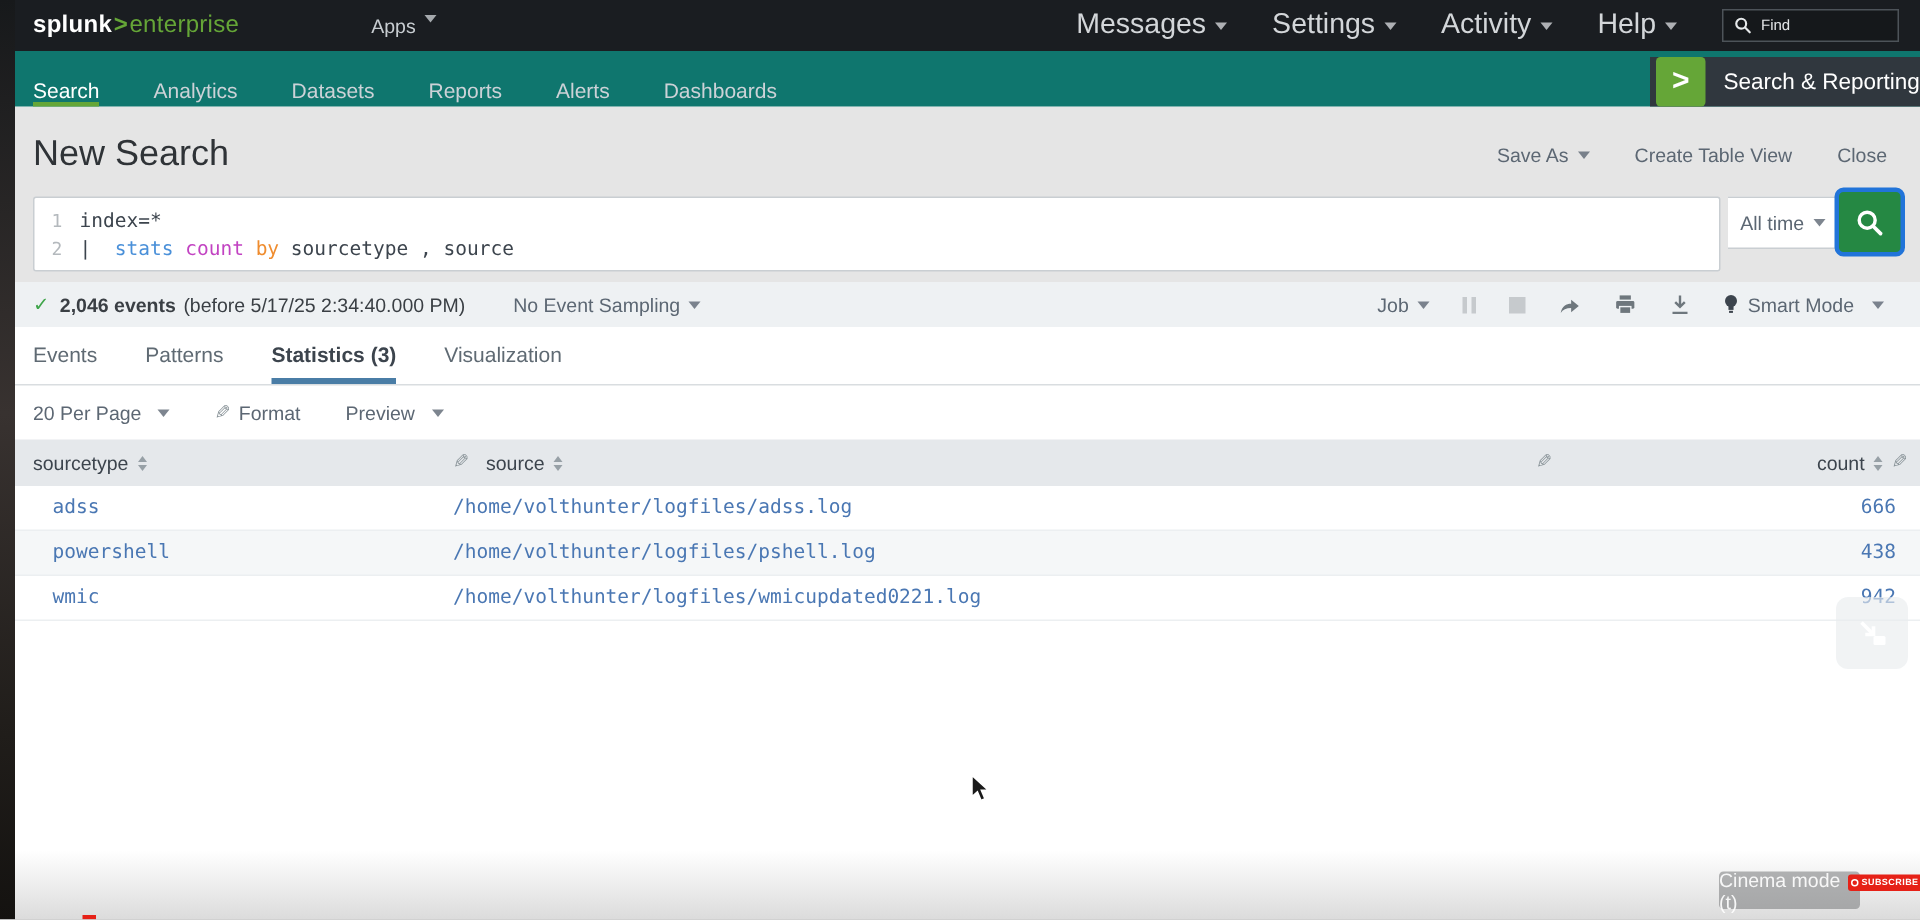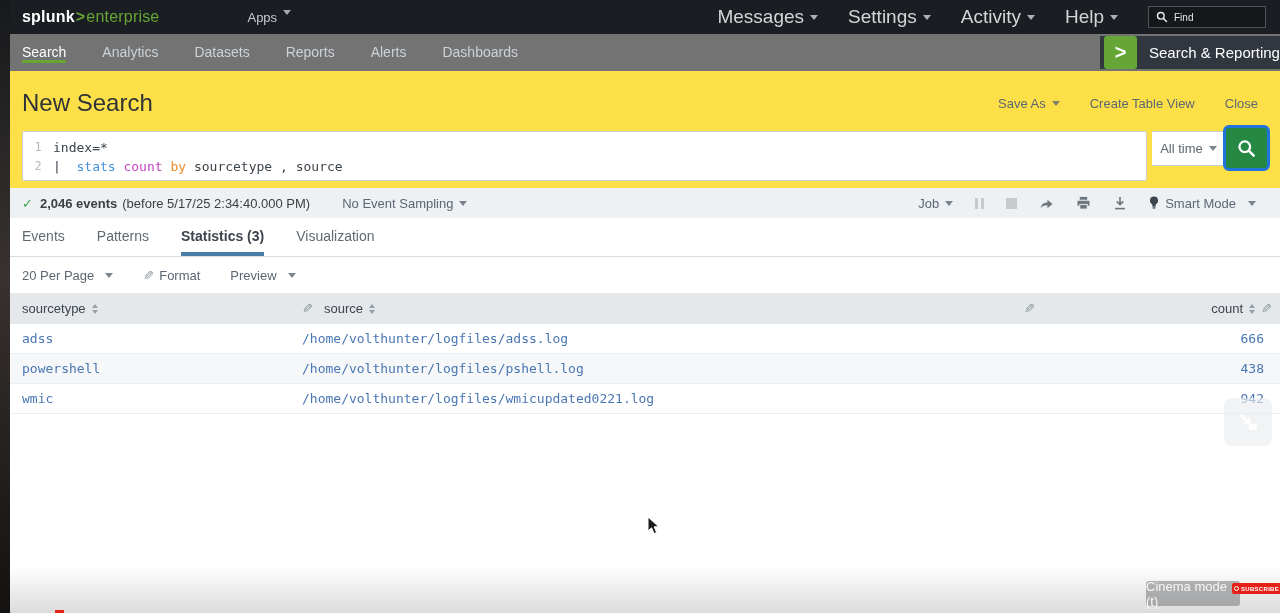--- a/index.html
+++ b/index.html
@@ -15,30 +15,30 @@
   .apps-menu { margin-left:88px; color:#c8cdd1; font-size:13px; display:flex; align-items:flex-start; cursor:pointer; }
   .topbar-right { margin-left:auto; display:flex; align-items:center; gap:30px; }
   .top-menu { color:#d3d6d9; font-size:19px; display:flex; align-items:center; cursor:pointer; }
   .find-box { display:flex; align-items:center; gap:6px; width:118px; height:22px; border:1px solid #4d5359; background:#15181b; padding:0 7px; }
   .find-box input { background:transparent; border:none; outline:none; color:#e8eaec; font-size:10px; width:80px; font-family:"Liberation Sans",sans-serif; }
   .find-box input::placeholder { color:#f0f2f4; opacity:.95; }
 
   .caret { display:inline-block; width:0; height:0; border-left:4px solid transparent; border-right:4px solid transparent; border-top:5px solid currentColor; margin-left:6px; opacity:.8; }
 
   
-  .appnav { position:absolute; top:34px; left:0; width:1280px; height:37px; background:#737373; display:flex; align-items:center; z-index:5; }
+  .appnav { position:absolute; top:34px; left:0; width:1280px; height:37px; background:#0f766e; display:flex; align-items:flex-end; z-index:5; }
   .appnav-tabs { display:flex; padding-left:22px; gap:36px; }
   .appnav-tab { display:flex; align-items:center; font-size:14px; color:#ccd2d7; cursor:pointer; border-bottom:3px solid transparent; padding-top:2px; }
   .appnav-tab.active { color:#ffffff; border-bottom-color:#65a637; }
   .app-context { margin-left:auto; width:180px; background:#30373e; display:flex; align-items:center; gap:12px; padding-left:4px; }
   .app-icon { width:33px; height:33px; background:#65a637; border-radius:3px; color:#ffffff; font-weight:bold; font-size:20px; display:flex; align-items:center; justify-content:center; }
   .app-name { color:#ffffff; font-size:15px; }
 
   
-  .page-head { position:absolute; top:71px; left:0; width:1280px; height:117px; background:#fde047; }
+  .page-head { position:absolute; top:71px; left:0; width:1280px; height:117px; background:#e5e5e5; }
   .title-row { position:absolute; top:18px; left:22px; right:22px; display:flex; align-items:center; }
   .page-title { font-size:24px; color:#2f3337; font-weight:500; }
   .head-actions { margin-left:auto; display:flex; align-items:center; gap:30px; font-size:13px; color:#5c6773; }
   .head-action { cursor:pointer; display:flex; align-items:center; }
 
   .searchbar-row { position:absolute; top:60px; left:22px; }
   .query-box { position:absolute; left:0; top:0; width:1125px; height:50px; background:#ffffff; border:1px solid #c9ced2; border-radius:2px; padding:6px 0 0 0; font-family:"DejaVu Sans Mono","Liberation Mono",monospace; font-size:13px; line-height:19px; }
   .qline { display:flex; }
   .qnum { width:30px; text-align:center; color:#b4b9bd; font-size:12px; flex:none; }
   .qtext { color:#3c444d; white-space:pre; }
@@ -83,21 +83,21 @@
   .th-source { width:700px; padding-left:0; }
   .th-pencil2 { width:30px; }
   .th-count { flex:1; justify-content:flex-end; padding-right:8px; }
   .sort { display:flex; flex-direction:column; gap:2px; }
   .sort i { display:block; width:0; height:0; border-left:3.5px solid transparent; border-right:3.5px solid transparent; }
   .sort .up { border-bottom:4px solid #97a0a6; }
   .sort .down { border-top:4px solid #97a0a6; }
   .trow { display:flex; height:30px; align-items:center; font-family:"DejaVu Sans Mono","Liberation Mono",monospace; font-size:13px; border-bottom:1px solid #eceff1; background:#ffffff; }
   .trow.alt { background:#f5f7f8; }
   .td { color:#4a77b3; cursor:pointer; }
-  .td-sourcetype { width:302px; padding-left:22px; }
+  .td-sourcetype { width:302px; padding-left:35px; }
   .td-source { width:752px; }
   .td-count { flex:1; text-align:right; padding-right:16px; }
 
   
   .left-strip { position:absolute; left:0; top:0; width:10px; height:613px; background:linear-gradient(#17191b, #383230 45%, #201d1a 80%, #141210); z-index:60; }
   .bottom-fade { position:absolute; left:0; bottom:0; width:1280px; height:46px; background:linear-gradient(rgba(200,200,200,0), rgba(190,190,190,.55)); pointer-events:none; z-index:20; }
   .cursor { position:absolute; left:647px; top:516px; z-index:70; }
   .miniplayer-hint { position:absolute; left:1224px; top:398px; width:48px; height:48px; border-radius:8px; background:rgba(233,236,239,.85); display:flex; align-items:center; justify-content:center; opacity:.75; z-index:30; }
   .cinema-tooltip { position:absolute; left:1146px; top:581px; width:94px; height:25px; border-radius:3px; background:rgba(118,120,122,.55); color:rgba(255,255,255,.9); font-size:13px; display:flex; align-items:center; justify-content:center; z-index:40; }
   .subscribe-badge { position:absolute; left:1232px; top:583px; height:11px; padding:0 3px 0 2px; border-radius:2px; background:#e62117; color:#ffffff; font-size:6px; font-weight:bold; letter-spacing:.3px; display:flex; align-items:center; gap:2px; z-index:45; }

